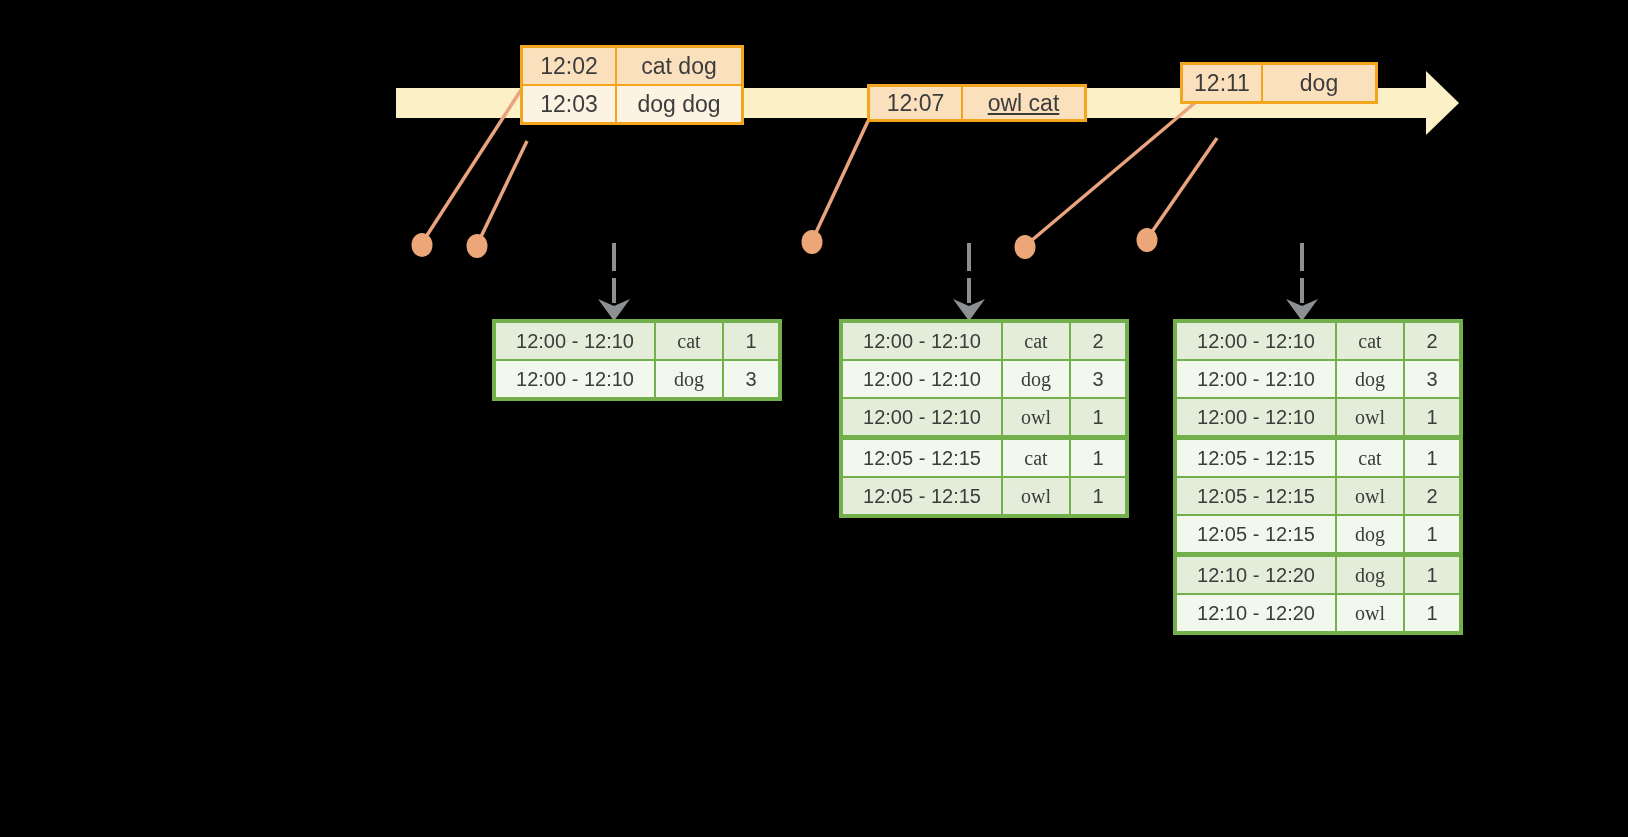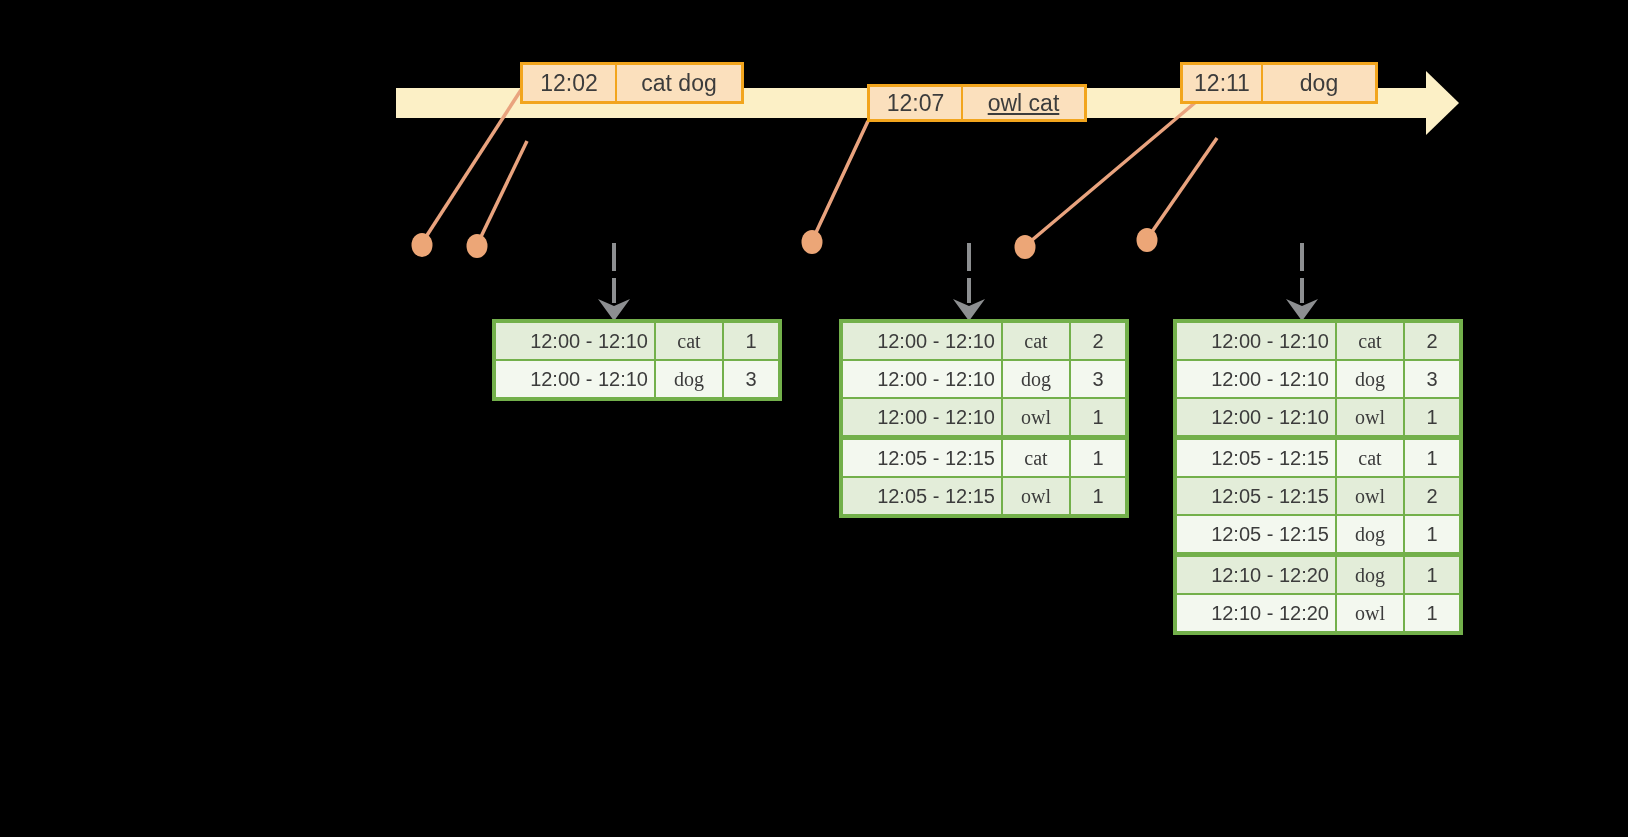--- a/index.html
+++ b/index.html
@@ -13,35 +13,35 @@
 
   
   table{border-collapse:collapse;position:absolute;z-index:2;table-layout:fixed;}
   td{text-align:center;vertical-align:middle;padding:0 6px;white-space:nowrap;}
 
   
   .event-table{border:3px solid var(--event-table-border);font-size:23px;}
   .event-table td{border:2px solid var(--event-table-border);height:36px;}
   .event-table tr:nth-child(odd) td{background:var(--event-row-dark);}
   .event-table tr:nth-child(even) td{background:var(--event-row-light);}
-  .et-1{left:520px;top:62px;border-radius:32px;}
+  .et-1{left:520px;top:45px;border-radius:32px;}
   .et-1 td.c0{width:80px;} .et-1 td.c1{width:112px;}
   .et-2{left:867px;top:84px;}
   .et-2 td{height:32px;}
   .et-2 td.c0{width:79px;} .et-2 td.c1{width:109px;text-decoration:underline;}
   .et-3{left:1180px;top:62px;}
   .et-3 td.c0{width:66px;} .et-3 td.c1{width:100px;}
 
   
   .result-table{border:4px solid var(--result-table-border);font-size:20px;}
   .result-table td{border:2px solid var(--result-table-border);height:36px;}
   .result-table tr.group-start td{border-top:5px solid var(--result-table-border);}
   .result-table tr:nth-child(odd) td{background:var(--result-row-dark);}
   .result-table tr:nth-child(even) td{background:var(--result-row-light);}
-  .result-table td.c0{width:146px;text-align:right;}
+  .result-table td.c0{width:146px;}
   .result-table td.c1{width:54px;font-family:Liberation Serif, serif;}
   .result-table td.c2{width:42px;}
   .rt-1{left:492px;top:319px;}
   .rt-2{left:839px;top:319px;}
   .rt-3{left:1173px;top:319px;}
 
   .band{fill:var(--timeline-fill);}
   .connector{stroke:var(--connector);stroke-width:3.5;fill:none;}
   .dot{fill:var(--dot);}
   .trigger-line{stroke:var(--trigger-arrow);stroke-width:4;stroke-dasharray:28 7;fill:none;}
@@ -75,20 +75,24 @@
     <ellipse class="dot" cx="812" cy="242" rx="10.5" ry="12"></ellipse>
     <ellipse class="dot" cx="1025" cy="247" rx="10.5" ry="12"></ellipse>
     <ellipse class="dot" cx="1147" cy="240" rx="10.5" ry="12"></ellipse>
   </svg>
 
   <table class="event-table et-1">
       <tbody>
         <tr>
           <td class="c0">12:02</td>
           <td class="c1">cat dog</td>
+        </tr>
+        <tr>
+          <td class="c0">12:03</td>
+          <td class="c1">dog dog</td>
         </tr>
       </tbody>
     </table>
   <table class="event-table et-2">
       <tbody>
         <tr>
           <td class="c0">12:07</td>
           <td class="c1">owl cat</td>
         </tr>
       </tbody>

